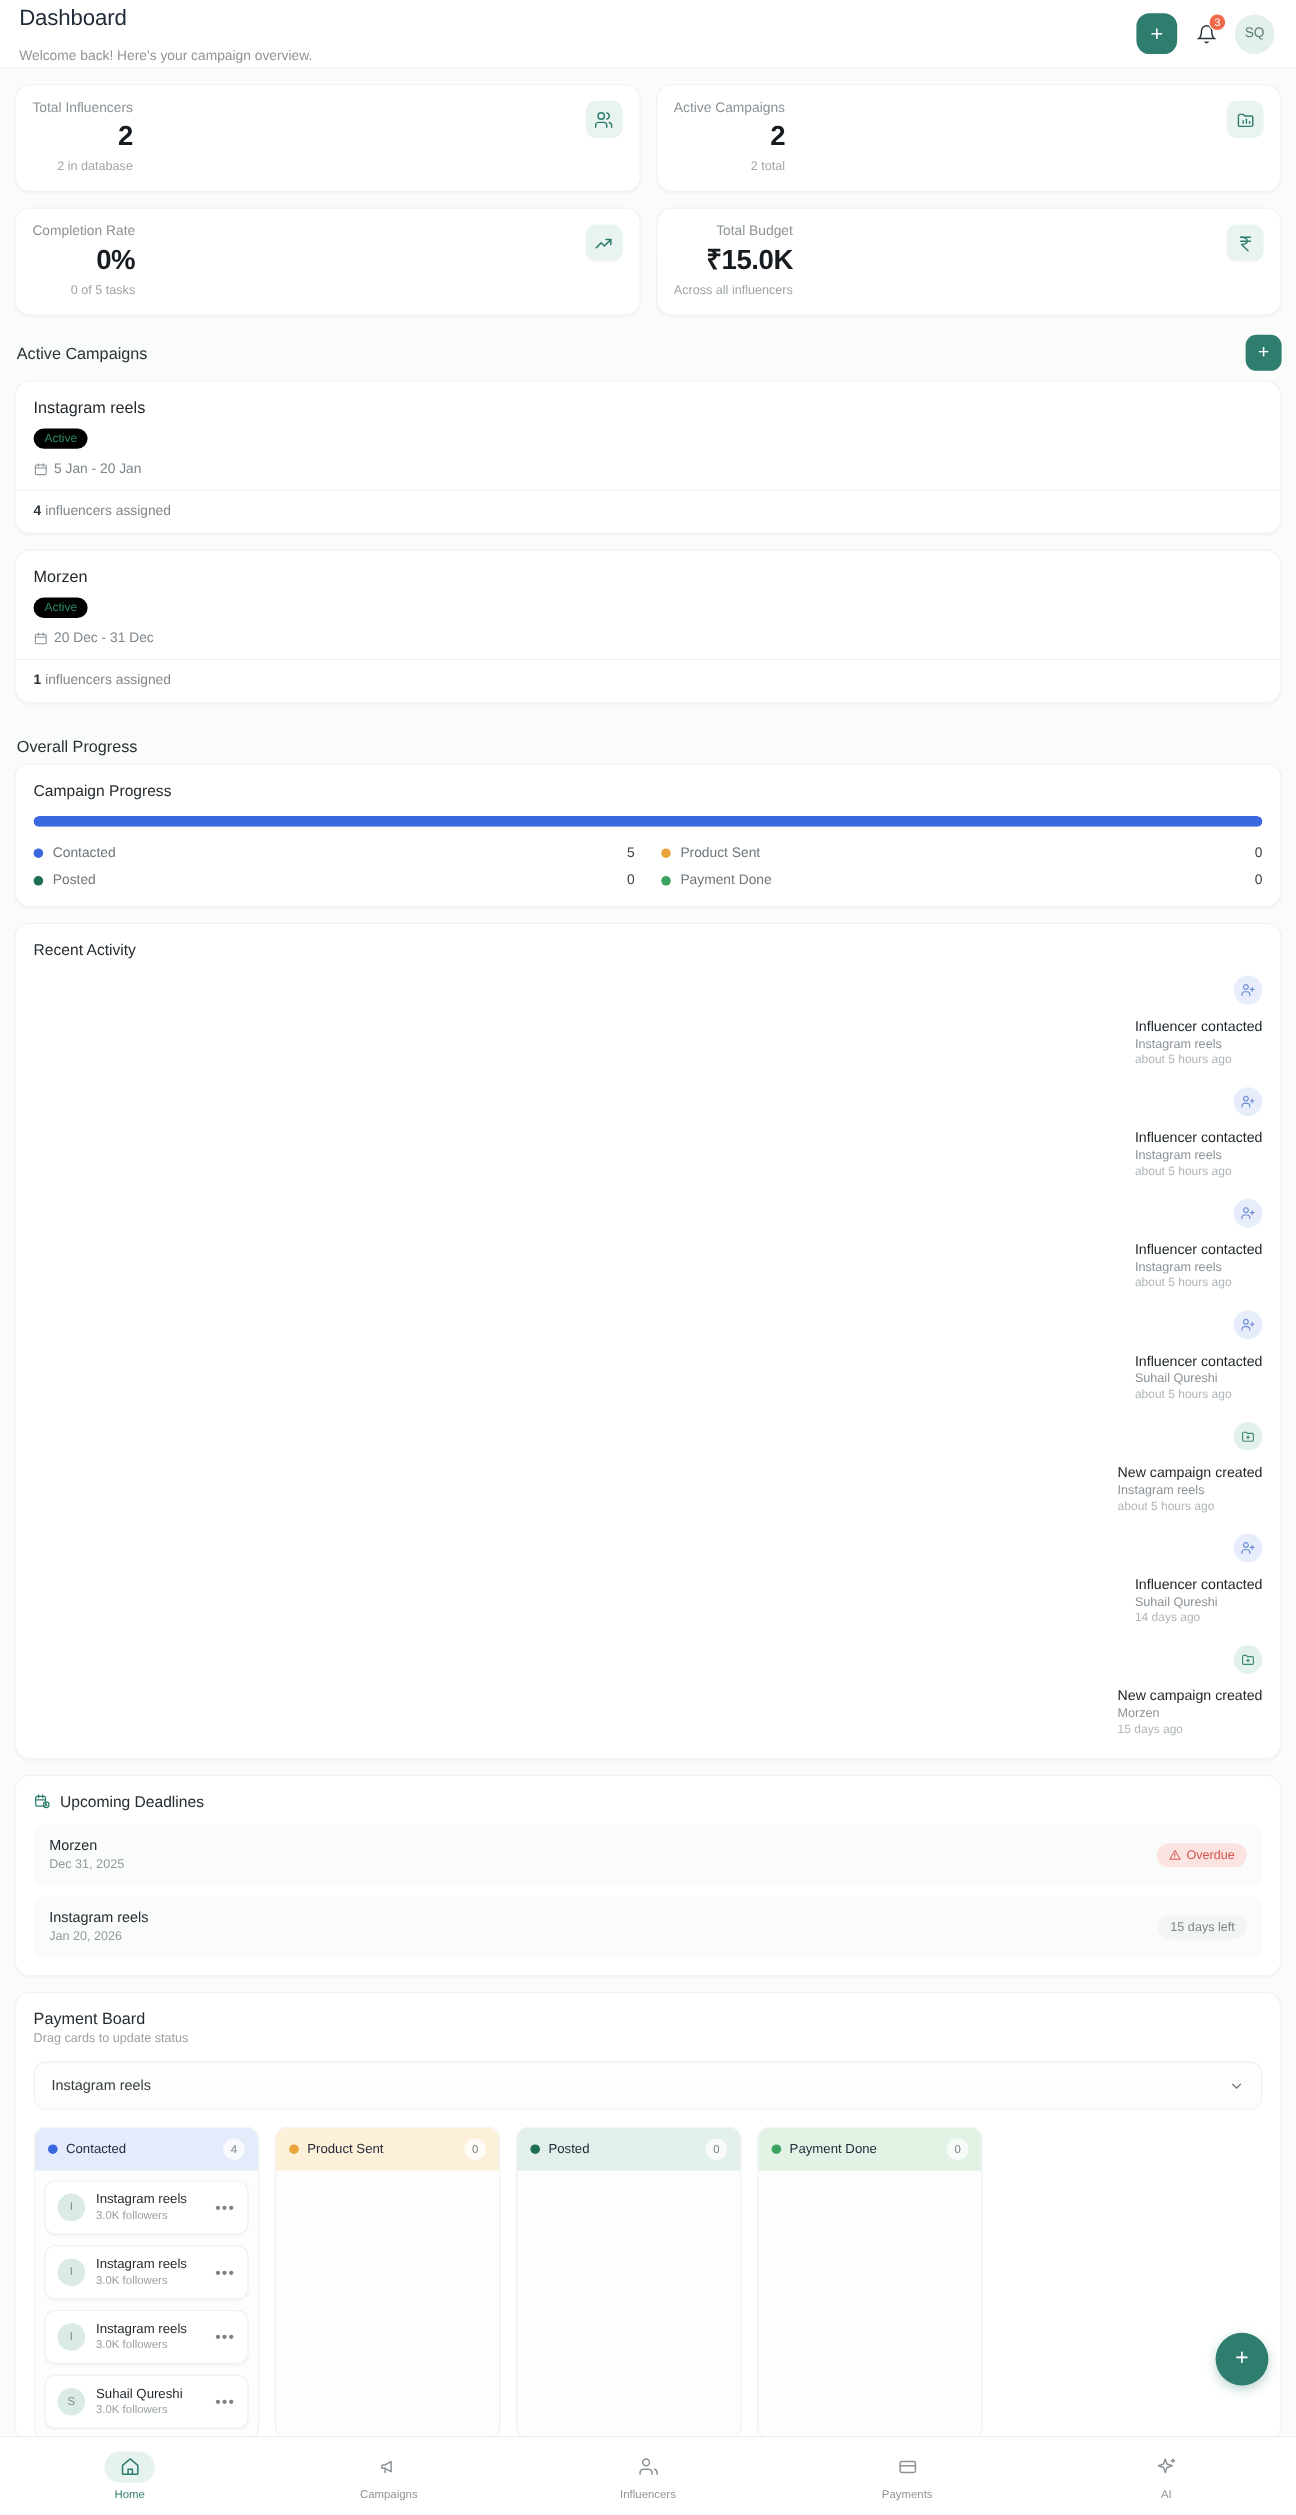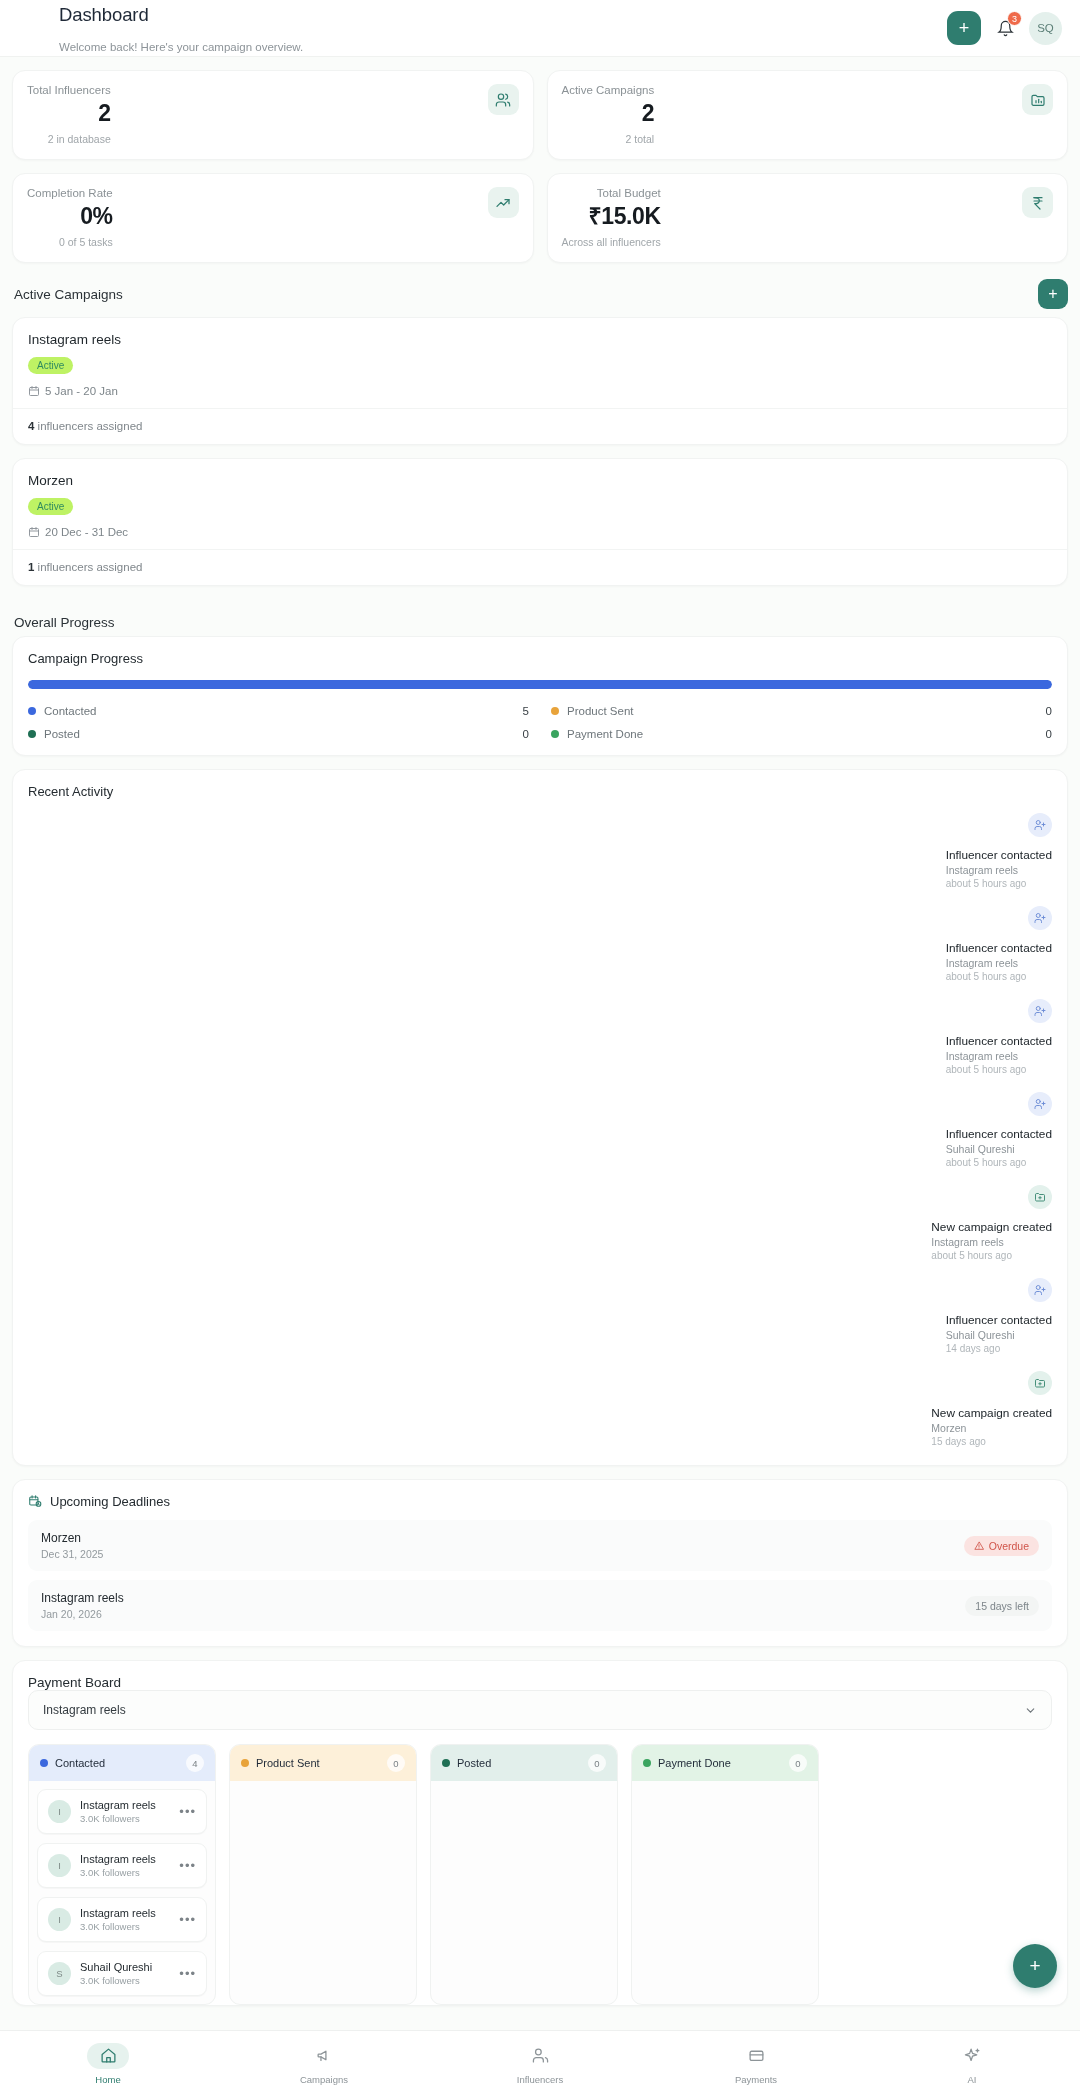--- a/index.html
+++ b/index.html
@@ -16,21 +16,21 @@
   
   .header {
     height: 57px;
     background: #ffffff;
     border-bottom: 1px solid #f0f2f0;
     display: flex;
     align-items: center;
     justify-content: space-between;
     padding: 0 18px 0 16px;
   }
-  .header-left { display: flex; flex-direction: column; gap: 15px; margin-left: 43px; }
+  .header-left { display: flex; flex-direction: column; gap: 15px; }
   .page-title { font-size: 18.5px; font-weight: 400; color: #1f2937; letter-spacing: -0.1px; }
   .page-subtitle { font-size: 11.5px; color: #8d9499; }
   .header-right { display: flex; align-items: center; gap: 13px; }
   .add-btn-sq {
     width: 34px; height: 34px; border-radius: 11px;
     background: #2f7d6f; display: flex; align-items: center; justify-content: center;
     color: #fff; font-size: 18px; line-height: 1; border: none; cursor: pointer;
   }
   .bell-wrap { position: relative; width: 22px; height: 24px; display:flex; align-items:center; justify-content:center; cursor: pointer;}
   .bell-badge {
@@ -82,21 +82,21 @@
 
   
   .campaign-card {
     margin: 0 12px 13px 12px;
     background: #fff; border: 1px solid #f1f3f2; border-radius: 13px;
     box-shadow: 0 1px 2px rgba(16,24,40,0.03);
   }
   .campaign-top { padding: 14px 15px 11px 15px; }
   .campaign-name { font-size: 13.5px; color: #1f262b; margin-bottom: 8px; }
   .badge-active {
-    display: inline-block; background: #bef264; color: #2e8b5f;
+    display: inline-block; background: #000000; color: #2e8b5f;
     font-size: 10px; padding: 3px 9px; border-radius: 9px; margin-bottom: 11px;
   }
   .campaign-dates { display: flex; align-items: center; gap: 5px; font-size: 11.5px; color: #7d858a; }
   .campaign-bottom {
     border-top: 1px solid #f2f4f3; padding: 11px 15px 12px 15px;
     font-size: 11.5px; color: #80878c;
   }
   .campaign-bottom b { color: #2b3237; font-weight: 600; }
 
   
@@ -535,20 +535,21 @@
             <div class="deadline-date">Jan 20, 2026</div>
           </div>
           <div class="chip-days">15 days left</div>
         </div>
       </div>
     </div>
 
     <div class="panel">
       <div class="panel-pad" style="padding-bottom:0;">
         <div class="board-title">Payment Board</div>
+        <div class="board-sub">Drag cards to update status</div>
         <div class="board-select">
           <span>Instagram reels</span>
           <svg width="13" height="13" viewBox="0 0 24 24" fill="none" stroke="#70777c" stroke-width="2" stroke-linecap="round">
               <polyline points="6 9 12 15 18 9"></polyline>
             </svg>
         </div>
         <div class="board-cols" id="board-cols">
             <div class="board-col">
               <div class="col-head" style="background: rgb(228, 236, 251);">
                 <span class="col-head-left">

